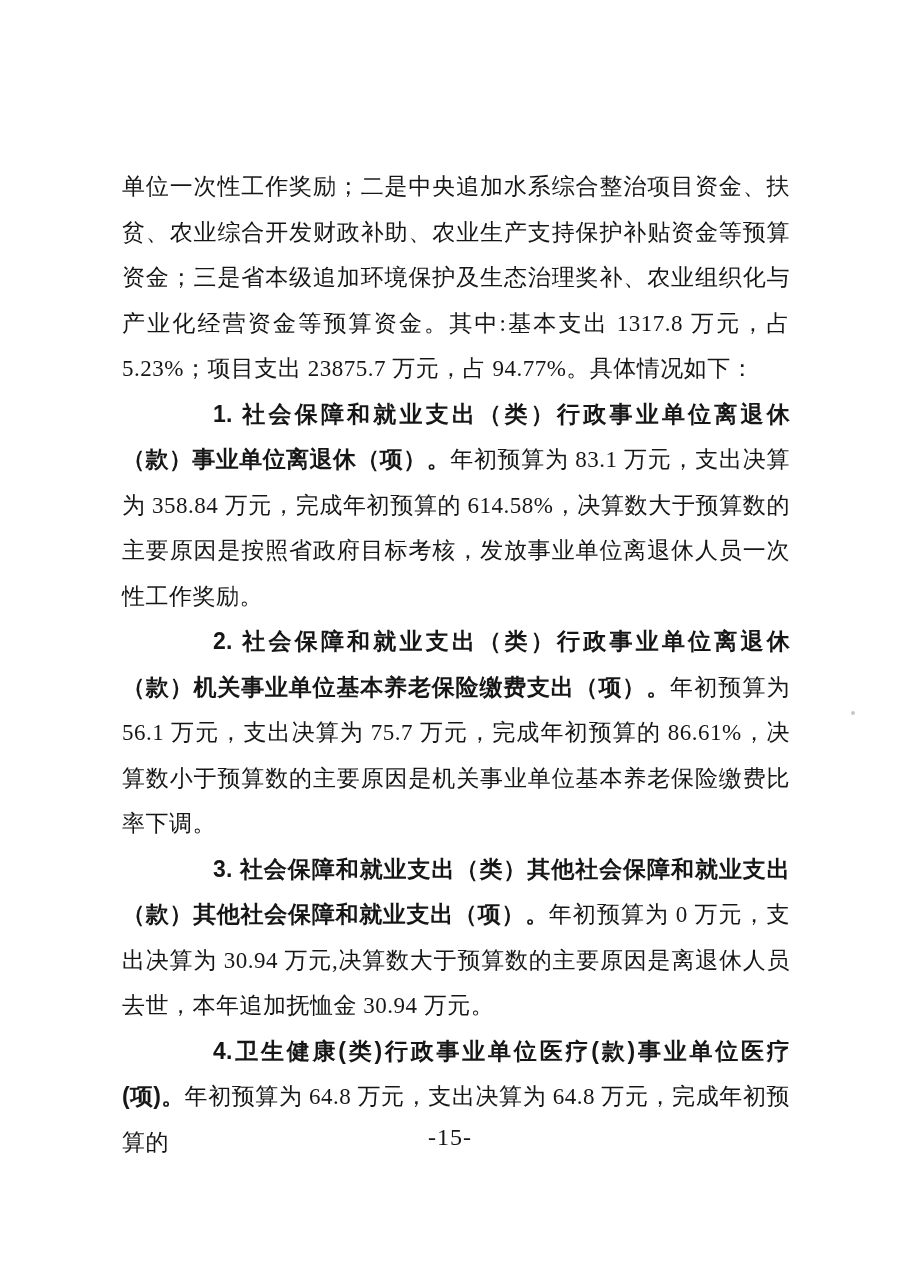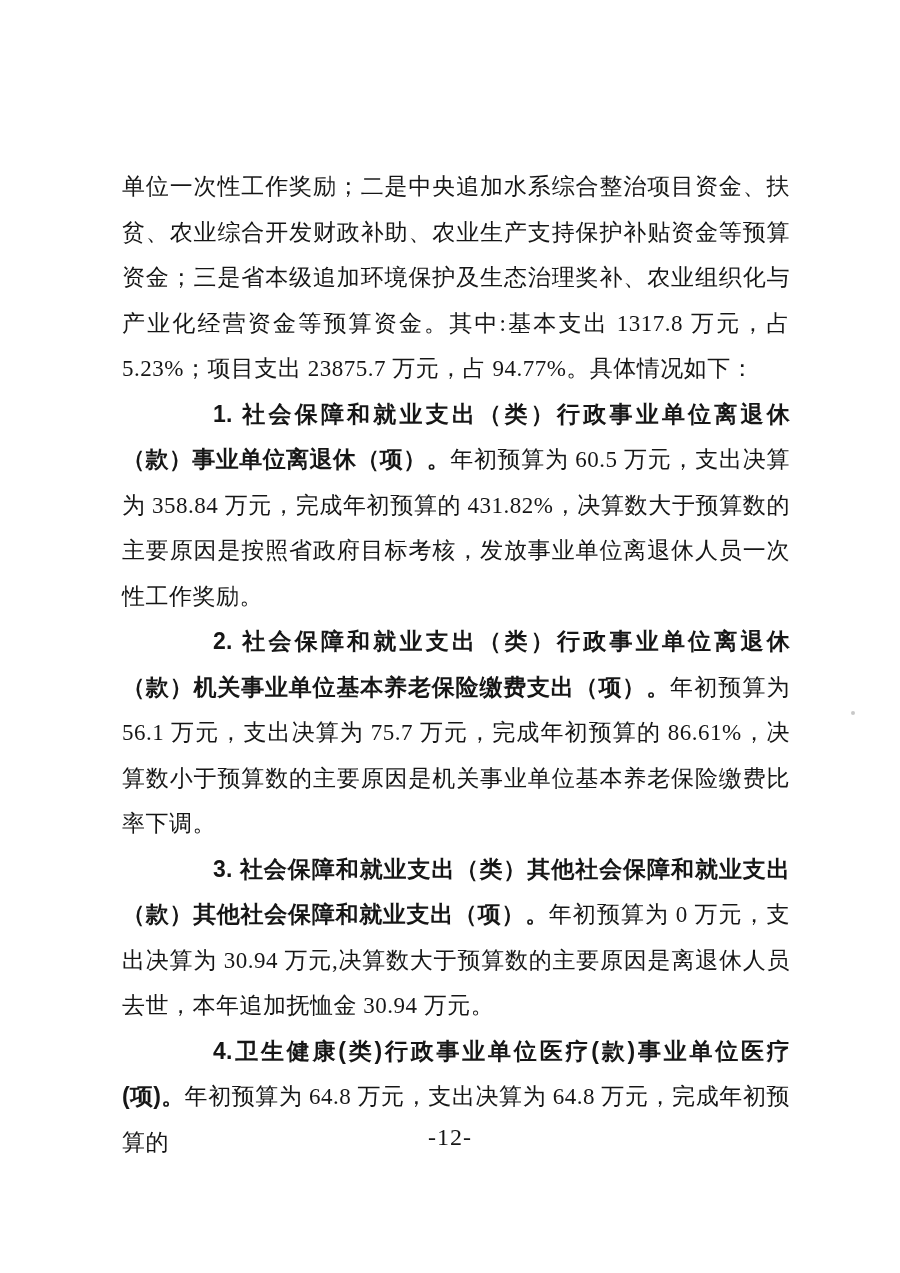--- a/index.html
+++ b/index.html
@@ -70,27 +70,27 @@
 </style>
 </head>
 <body>
 
 <div class="page">
 
   <div class="content">
 
     <p>单位一次性工作奖励；二是中央追加水系综合整治项目资金、扶贫、农业综合开发财政补助、农业生产支持保护补贴资金等预算资金；三是省本级追加环境保护及生态治理奖补、农业组织化与产业化经营资金等预算资金。其中:基本支出 1317.8 万元，占5.23%；项目支出 23875.7 万元，占 94.77%。具体情况如下：</p>
 
-    <p class="item"><b class="lead">1. 社会保障和就业支出（类）行政事业单位离退休（款）事业单位离退休（项）。</b><span>年初预算为 60.5 万元，支出决算为 358.84 万元，完成年初预算的 431.82%，决算数大于预算数的主要原因是按照省政府目标考核，发放事业单位离退休人员一次性工作奖励。</span></p>
+    <p class="item"><b class="lead">1. 社会保障和就业支出（类）行政事业单位离退休（款）事业单位离退休（项）。</b><span>年初预算为 83.1 万元，支出决算为 358.84 万元，完成年初预算的 614.58%，决算数大于预算数的主要原因是按照省政府目标考核，发放事业单位离退休人员一次性工作奖励。</span></p>
 
     <p class="item"><b class="lead">2. 社会保障和就业支出（类）行政事业单位离退休（款）机关事业单位基本养老保险缴费支出（项）。</b><span>年初预算为 56.1 万元，支出决算为 75.7 万元，完成年初预算的 86.61%，决算数小于预算数的主要原因是机关事业单位基本养老保险缴费比率下调。</span></p>
 
     <p class="item"><b class="lead">3. 社会保障和就业支出（类）其他社会保障和就业支出（款）其他社会保障和就业支出（项）。</b><span>年初预算为 0 万元，支出决算为 30.94 万元,决算数大于预算数的主要原因是离退休人员去世，本年追加抚恤金 30.94 万元。</span></p>
 
     <p class="item"><b class="lead">4.卫生健康(类)行政事业单位医疗(款)事业单位医疗(项)。</b><span>年初预算为 64.8 万元，支出决算为 64.8 万元，完成年初预算的</span></p>
 
   </div>
 
   <div class="speck"></div>
 
-  <div class="page-number">-12-</div>
+  <div class="page-number">-15-</div>
 
 </div>
 
 </body></html>

